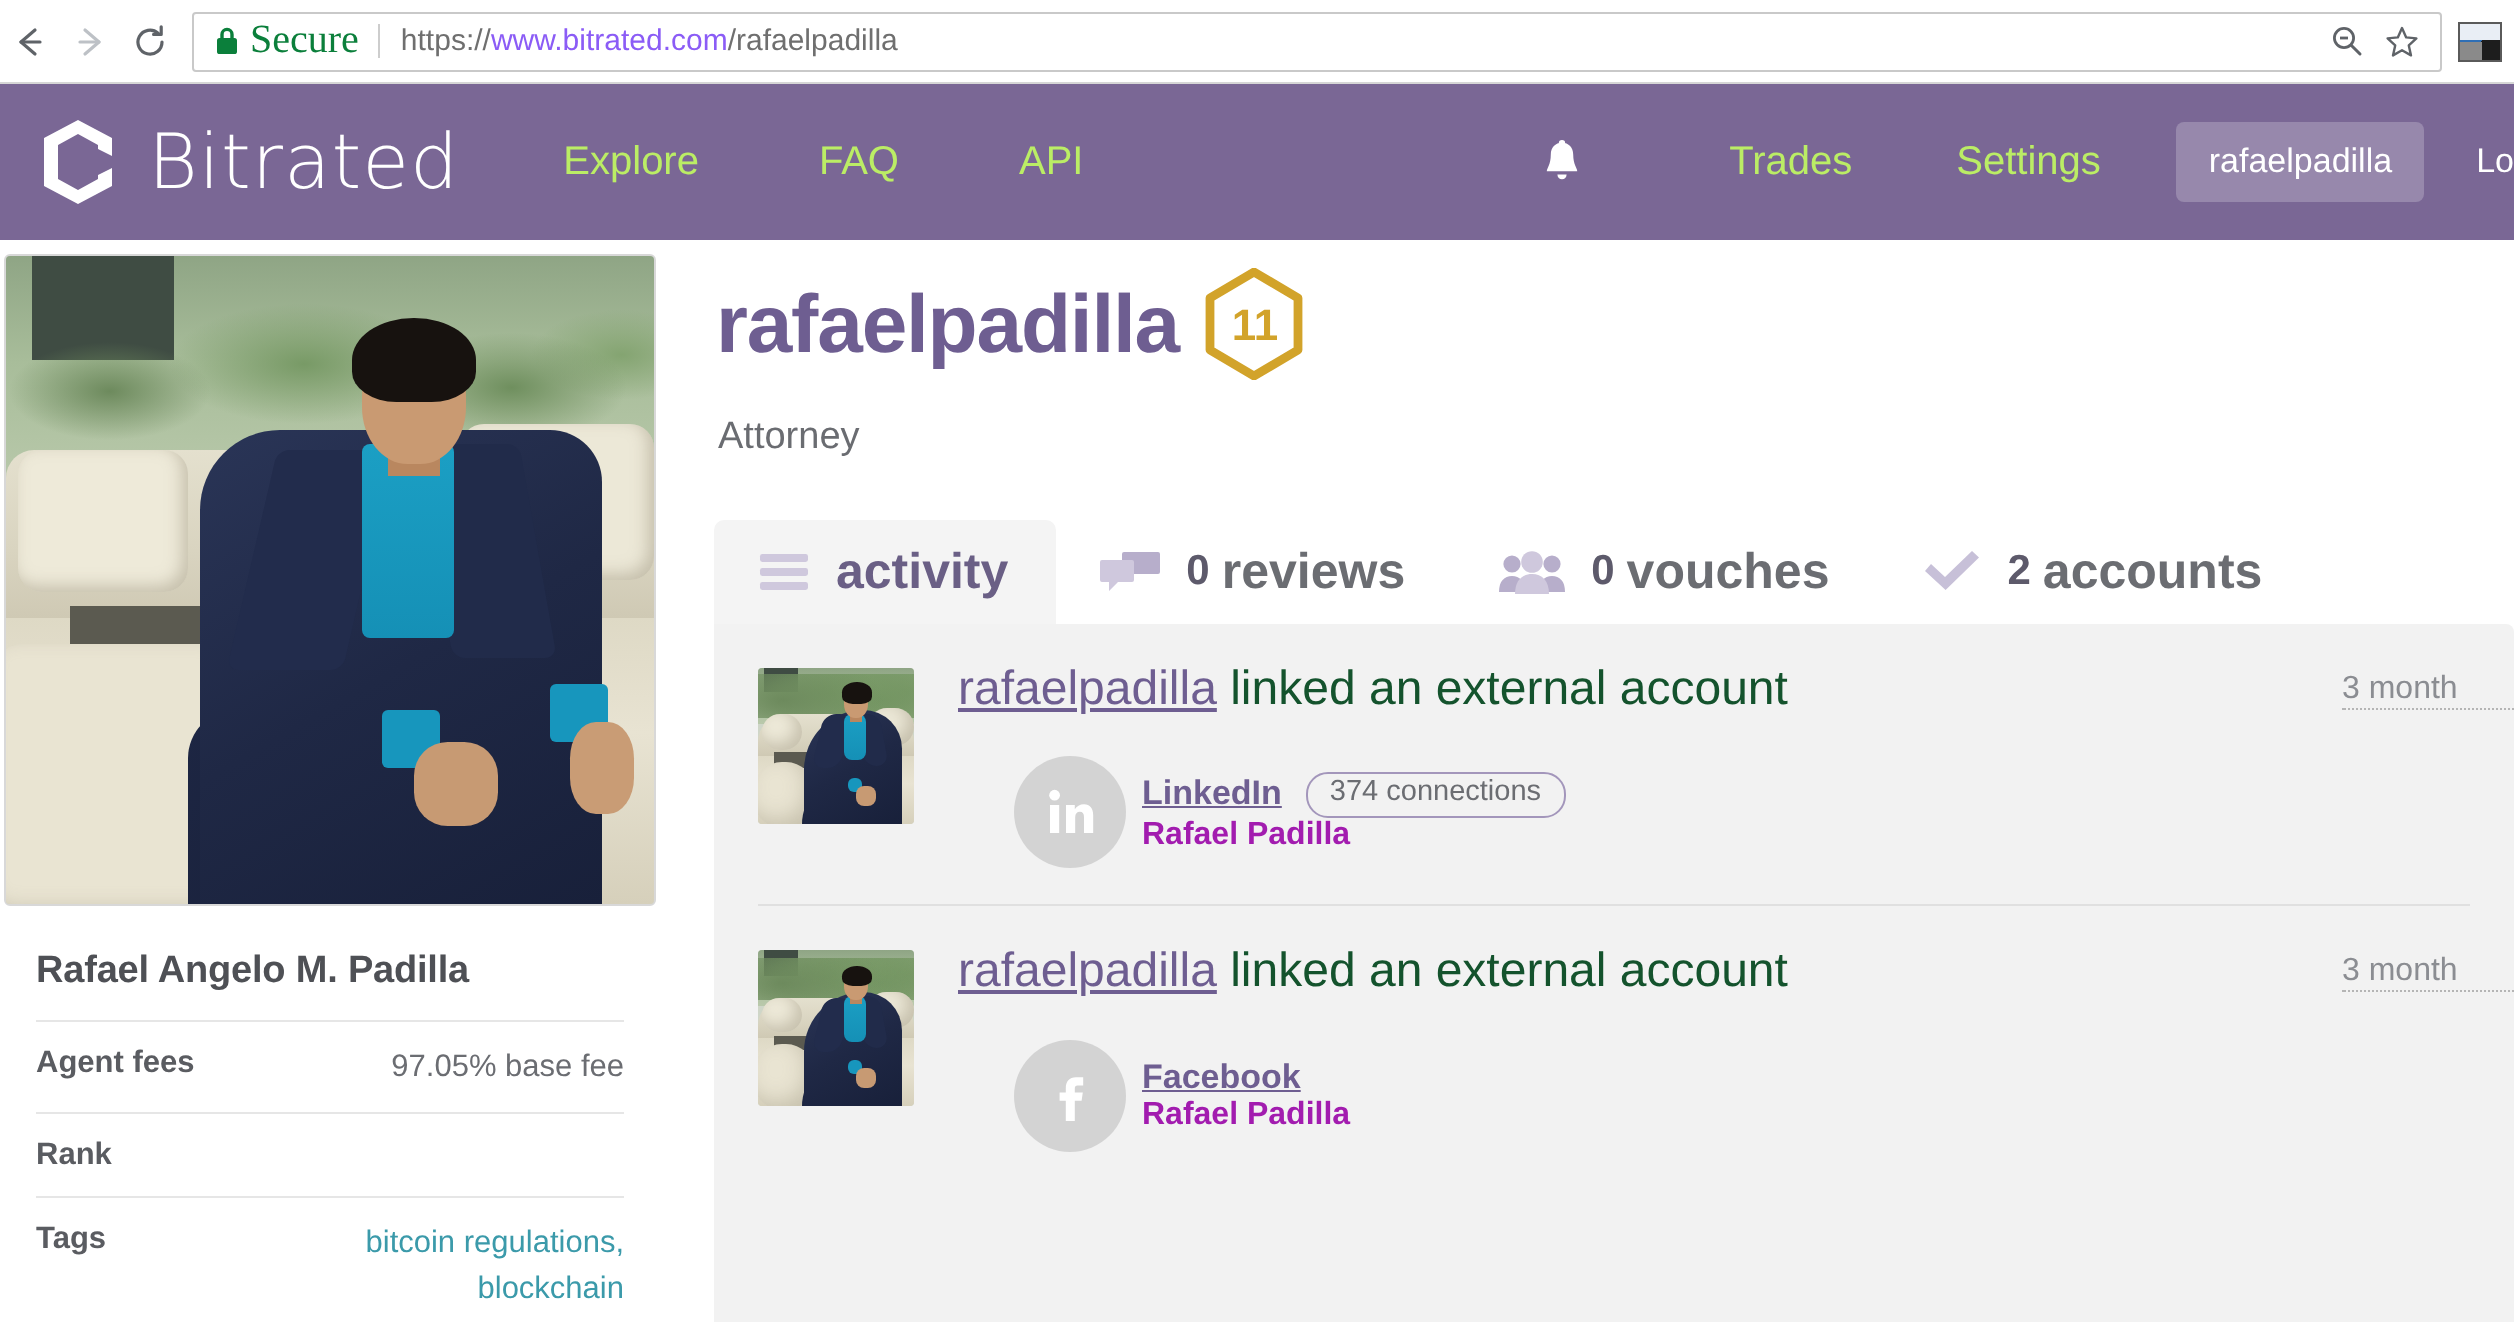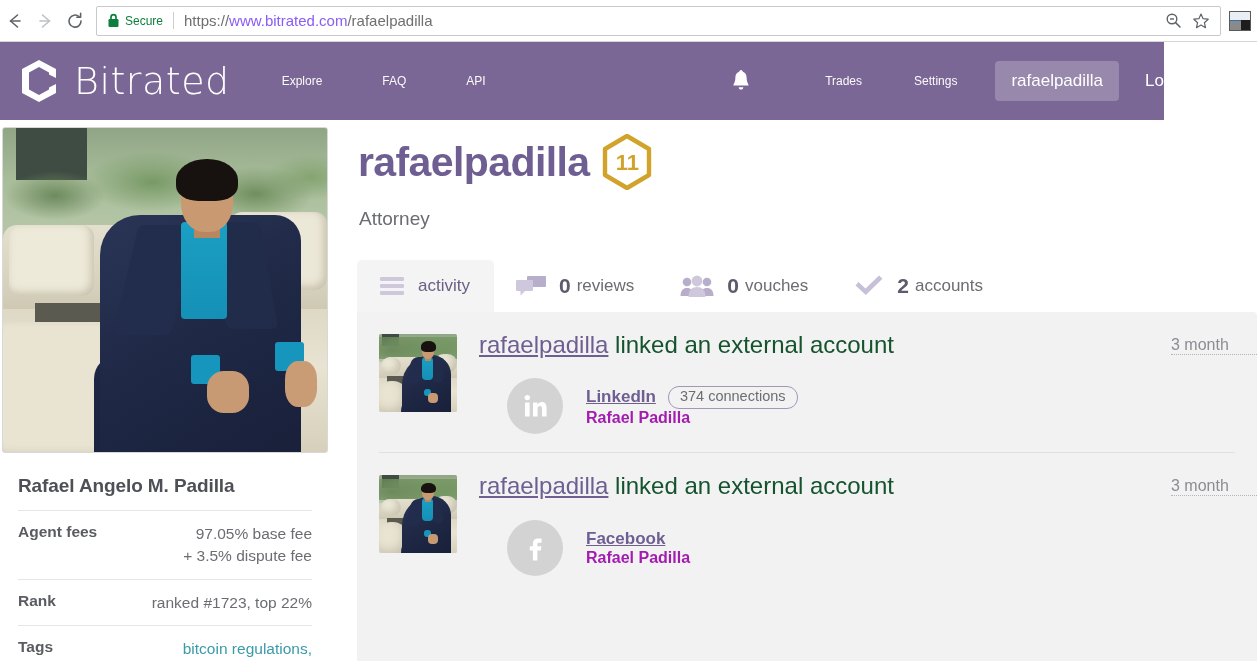--- a/index.html
+++ b/index.html
@@ -31,22 +31,22 @@
     border: 1px solid #c9c9c9;
     border-radius: 2px;
     background: #fff;
     display: flex; align-items: center;
     padding: 0 6px 0 10px;
     position: relative;
   }
   .lock-icon { flex: none; display: flex; align-items: center; margin-right: 5px; }
   .secure-label {
     color: #0b7f3b;
-    font-size: 12px;
-    font-family: Liberation Sans, sans-serif;
+    font-size: 20px;
+    font-family: Liberation Serif, serif;
     flex: none;
   }
   .omni-sep {
     width: 1px; height: 17px;
     background: #cdcdcd;
     margin: 0 10px;
     flex: none;
   }
   .url-text {
     font-size: 15px;
@@ -75,38 +75,38 @@
   }
   .ext-icon::after {
     content: ""; position: absolute; left: 0; bottom: 0;
     width: 55%; height: 50%;
     background: #8a8a8a;
   }
 
   
   .site-nav {
     position: absolute; top: 42px; left: 0;
-    width: 1164px; height: 78px;
+    width: 1257px; height: 78px;
     background: #7a6795;
     display: flex; align-items: center;
   }
   .brand { display: flex; align-items: center; margin-left: 16px; flex: none; }
   .brand-logo { width: 46px; height: 48px; flex: none; }
   .brand-name {
     color: #ffffff;
     font-size: 38px;
     font-weight: 300;
     letter-spacing: 0.5px;
     margin-left: 12px;
     font-family: "DejaVu Sans", sans-serif;
   }
   .nav-links { display: flex; align-items: center; margin-left: 46px; }
   .nav-link {
-    color: #ffffff;
-    font-size: 12px;
+    color: #bef264;
+    font-size: 20px;
     text-decoration: none;
     padding: 8px 6px;
     margin-right: 48px;
     white-space: nowrap;
     opacity: 0.97;
   }
   .nav-right {
     position: absolute; right: 0; top: 0;
     height: 78px;
     display: flex; align-items: center;
@@ -353,23 +353,23 @@
     white-space: nowrap;
     border-radius: 5px 5px 0 0;
   }
   .tab.active { background: #f4f4f4; }
   .tab-ico { flex: none; margin-right: 13px; display: flex; align-items: center; }
   .tab-count {
     font-size: 21px; font-weight: bold; color: #5d5a6b;
     margin-right: 6px;
   }
   .tab-label {
-    font-size: 17px;
+    font-size: 25px;
     color: #6b6d72;
-    font-weight: normal;
+    font-weight: bold;
   }
   .tab.active .tab-label { color: #6a5f85; }
 
   .feed {
     position: absolute; left: 17px; top: 192px;
     width: 900px; height: 349px;
     background: #f2f2f2;
     border-radius: 0 4px 0 0;
     overflow: hidden;
   }
@@ -409,21 +409,21 @@
     padding-left: 28px;
   }
   .acct-circle {
     width: 56px; height: 56px;
     border-radius: 50%;
     background: #d3d3d3;
     flex: none;
     display: flex; align-items: center; justify-content: center;
     color: #ffffff;
   }
-  .acct-text { margin-left: 23px; }
+  .acct-text { margin-left: 8px; }
   .acct-line1 { display: flex; align-items: center; }
   .acct-name {
     font-size: 17px; font-weight: bold; color: #6e5e91;
   }
   .acct-pill {
     margin-left: 12px;
     font-size: 14.5px;
     color: #6b6d72;
     border: 1px solid #a396bb;
     border-radius: 11px;
@@ -546,26 +546,24 @@
       </div>
     </div>
 
     <div class="name-heading">Rafael Angelo M. Padilla</div>
 
     <div class="info-table">
       <div class="info-row">
         <span class="info-label">Agent fees</span>
         <span class="info-value">
           <span class="line">97.05% base fee</span>
-          <span class="line">+ 3.5% dispute fee</span>
         </span>
       </div>
       <div class="info-row">
         <span class="info-label">Rank</span>
-        <span class="info-value">ranked #1723, top 22%</span>
       </div>
       <div class="info-row">
         <span class="info-label">Tags</span>
         <span class="info-value">
           <a class="tag-link" href="#">bitcoin regulations, blockchain</a>
         </span>
       </div>
     </div>
   </div>
 

